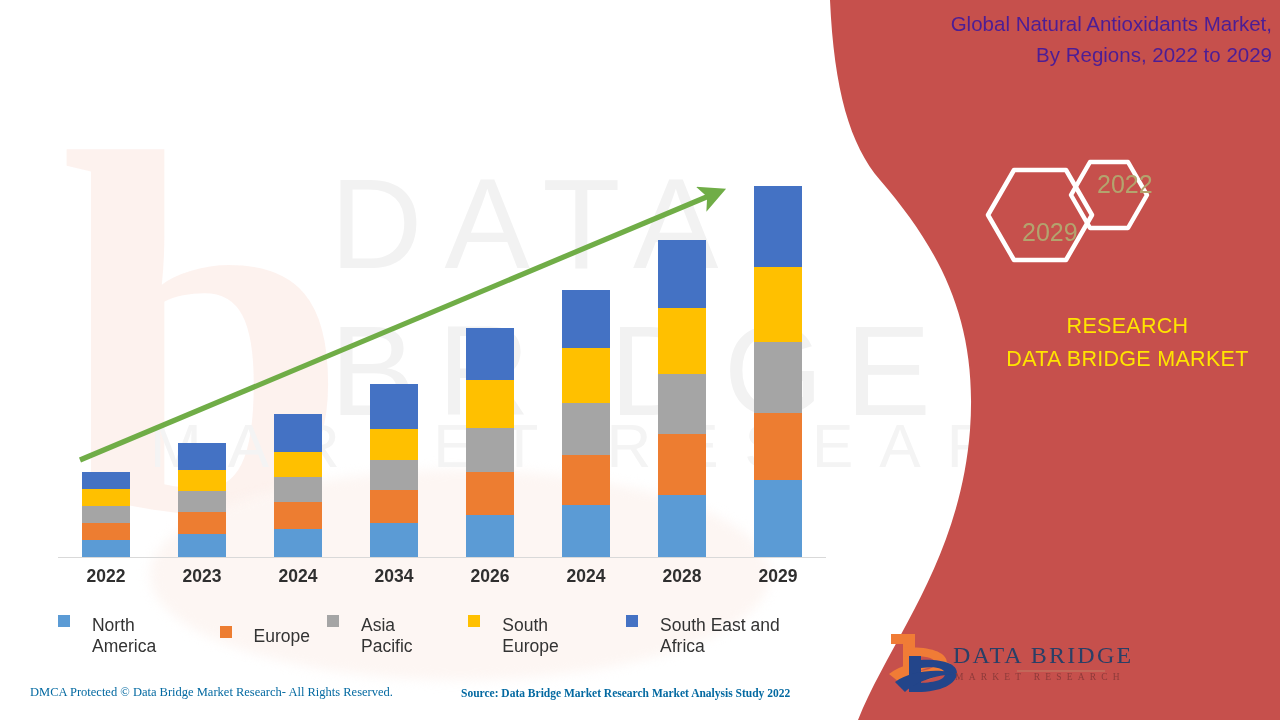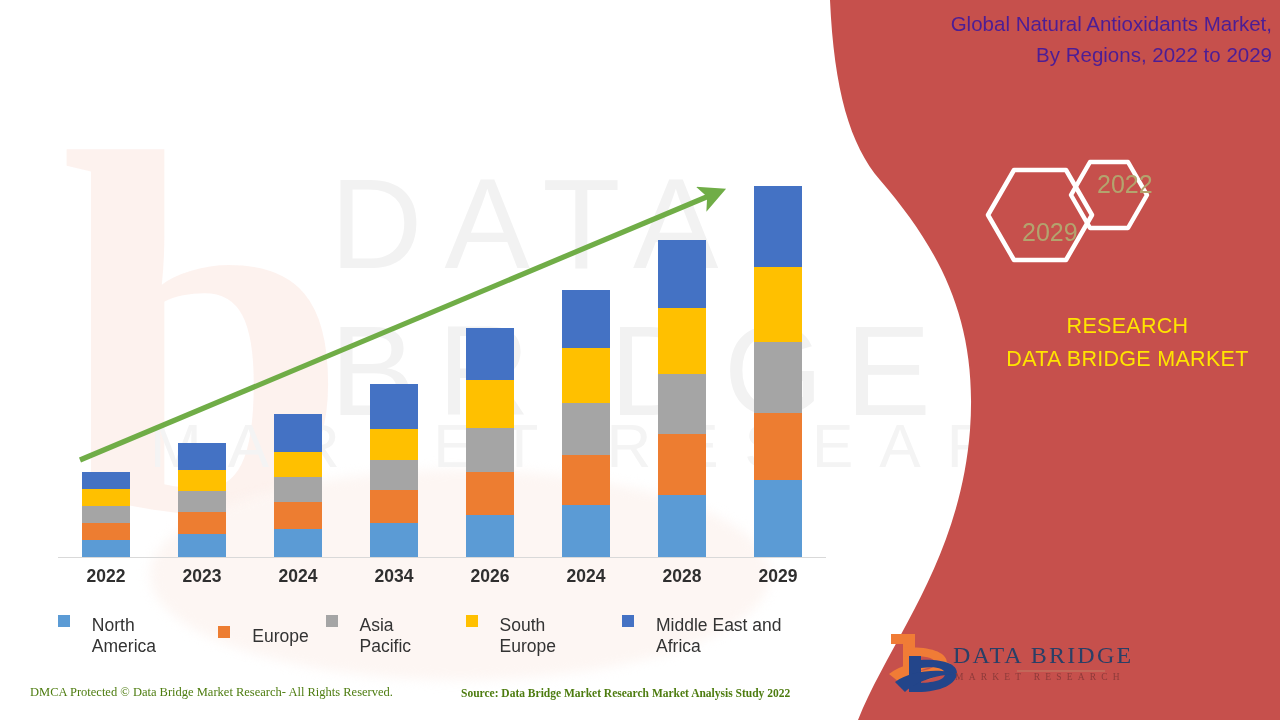--- a/index.html
+++ b/index.html
@@ -59,21 +59,21 @@
   .legend{position:absolute;left:58px;top:615px;width:770px;
           display:flex;justify-content:center;align-items:center;gap:17px;}
   .lg-item{display:flex;align-items:flex-start;gap:22px;}
   .lg-swatch{width:12px;height:12px;display:block;}
   .lg-text{font-size:17.5px;color:#333;font-weight:400;}
 
   
   .arrow{position:absolute;left:0;top:0;width:1280px;height:720px;pointer-events:none;}
 
   
-  .foot{position:absolute;font-family:"Liberation Serif",serif;font-size:12.5px;color:#4d7c0f;}
+  .foot{position:absolute;font-family:"Liberation Serif",serif;font-size:12.5px;color:#0369a1;}
   .foot-left{left:30px;top:685px;}
   .foot-right{left:461px;top:687px;font-size:11.5px;font-weight:bold;}
 
   
   .panel{position:absolute;left:820px;top:0;width:460px;height:720px;}
   .panel-title{
     position:absolute;left:860px;top:8px;width:412px;
     text-align:right;color:#4c1d95;font-size:20.5px;line-height:31px;font-weight:400;
   }
   .hexes{position:absolute;left:975px;top:150px;width:210px;height:130px;}
@@ -213,21 +213,21 @@
       <div class="lg-item">
         <span class="lg-swatch" style="background: rgb(165, 165, 165);"></span>
         <span class="lg-text">Asia Pacific</span>
       </div>
       <div class="lg-item">
         <span class="lg-swatch" style="background: rgb(255, 192, 0);"></span>
         <span class="lg-text">South Europe</span>
       </div>
       <div class="lg-item">
         <span class="lg-swatch" style="background: rgb(68, 114, 196);"></span>
-        <span class="lg-text">Middle East and Africa</span>
+        <span class="lg-text">South East and Africa</span>
       </div>
     </div>
 
   <div class="foot foot-left">DMCA Protected © Data Bridge Market Research- All Rights Reserved.</div>
   <div class="foot foot-right">Source: Data Bridge Market Research Market Analysis Study 2022</div>
 
   <svg class="panel" viewBox="0 0 460 720" preserveAspectRatio="none">
     <path d="M 38,0 L 460,0 L 460,720 L 38,720 C 70,640 140,560 150,430
              C 158,320 120,250 60,180 C 30,145 14,90 10,0 Z" fill="#c6504c"></path>
   </svg>

